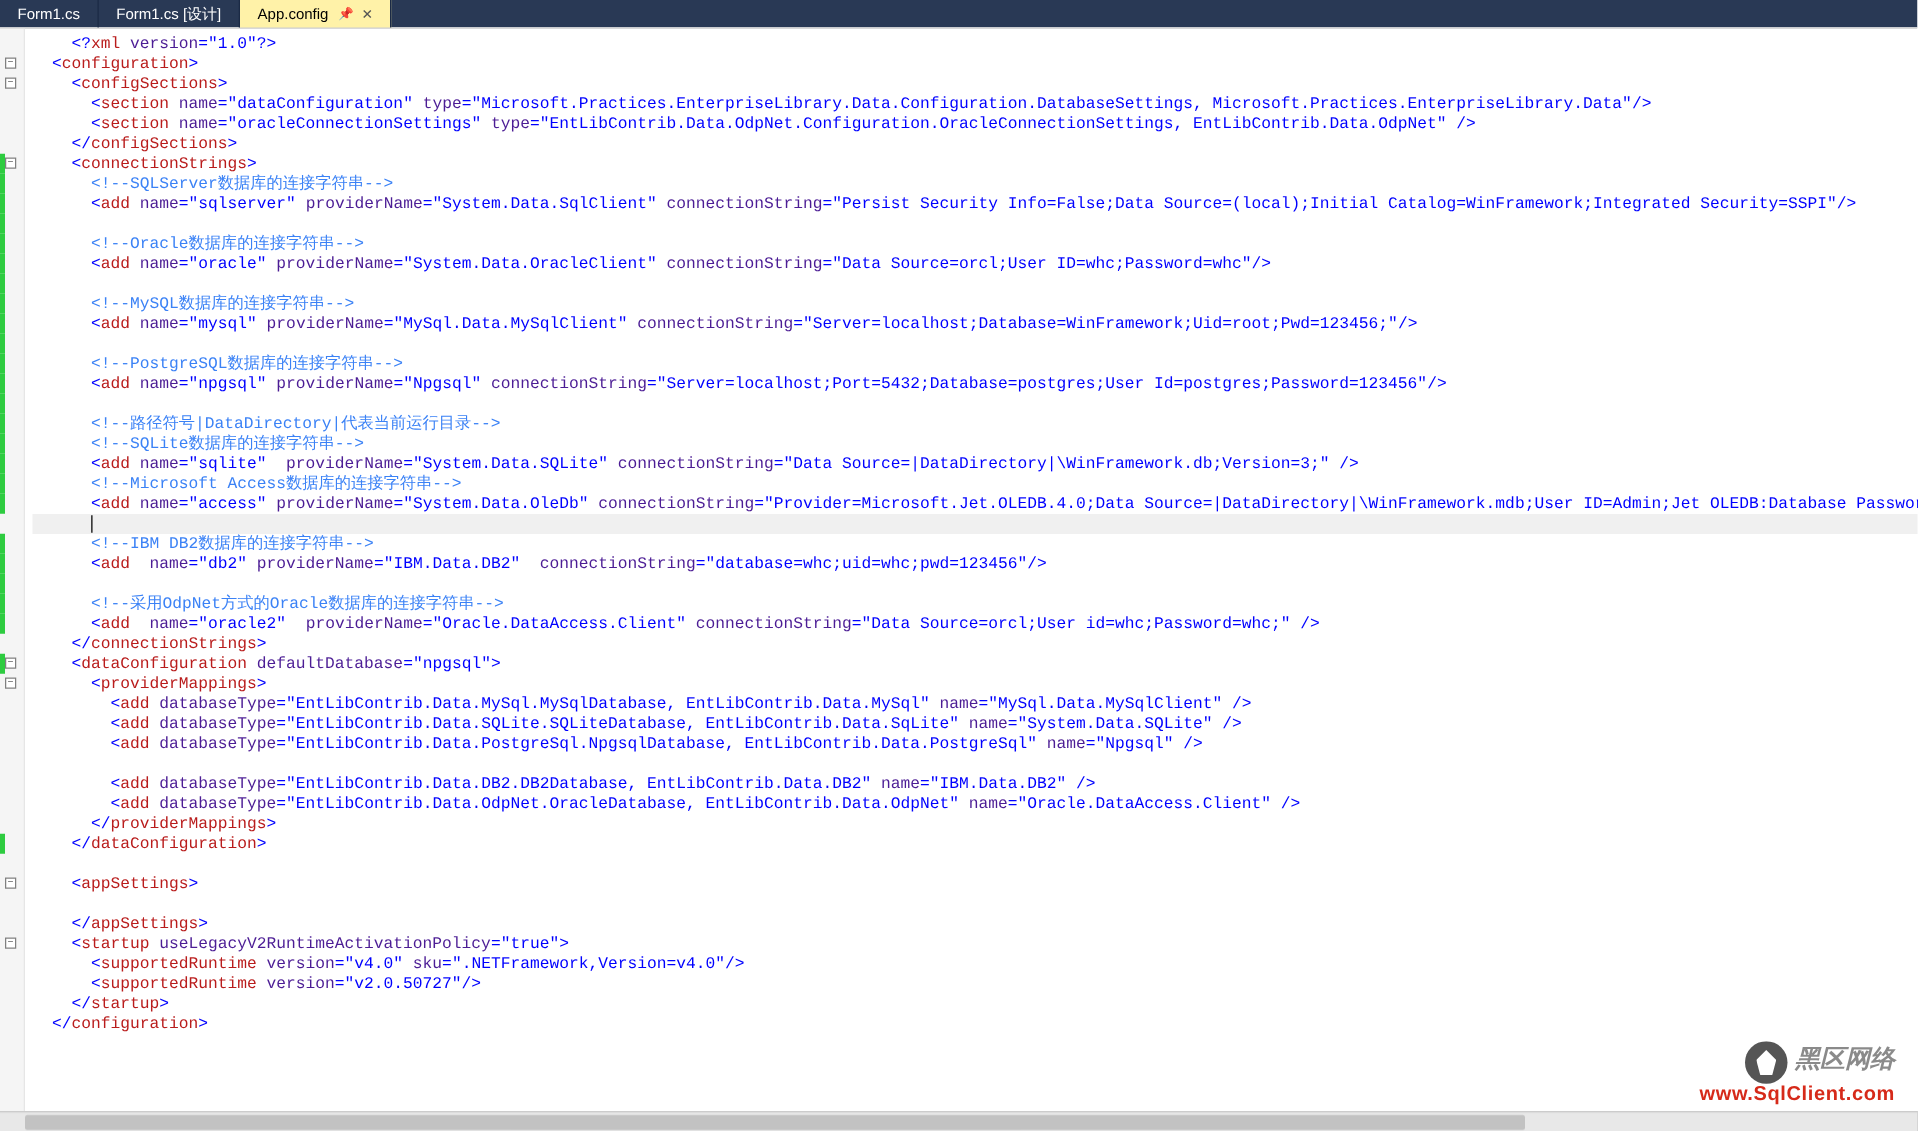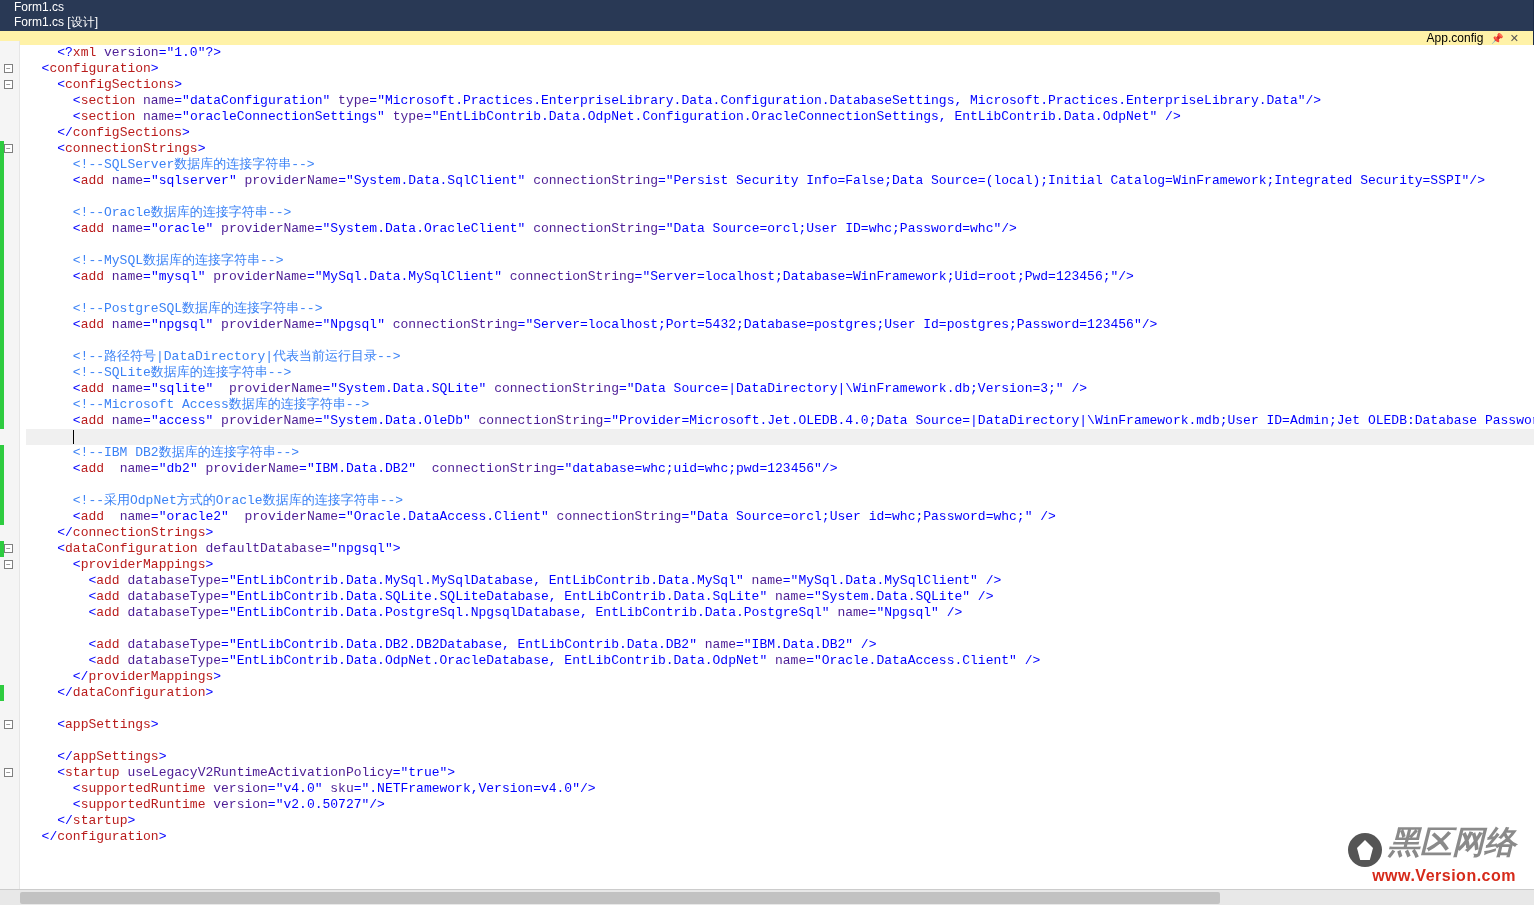--- a/index.html
+++ b/index.html
@@ -7,26 +7,25 @@
     font-family: Consolas, "Courier New", monospace;
     font-size: 13px;
     background:#fff;
     color:#000;
     width:1534px;
     height:905px;
     overflow:hidden;
     position:relative;
   }
   .tabs {
-    height:40px;
+    height:22px;
     background:#293955;
     display:flex;
     align-items:stretch;
     user-select:none;
-    flex-direction:column;
   }
   .tab {
     display:flex;
     align-items:center;
     padding:0 14px;
     color:#fff;
     font-size:12px;
     font-family:"Microsoft YaHei","Segoe UI",sans-serif;
     border-right:1px solid #1b2a45;
     cursor:pointer;
@@ -118,21 +117,21 @@
   }
   .watermark {
     position:absolute;
     right:18px;
     bottom:20px;
     text-align:right;
     pointer-events:none;
   }
   .watermark .cn {
     font-family:"Microsoft YaHei",sans-serif;
-    font-size:32px;
+    font-size:20px;
     font-weight:bold;
     font-style:italic;
     color:rgba(60,60,60,0.6);
     text-shadow:1px 1px 0 #fff;
   }
   .watermark .url {
     font-family:Arial,sans-serif;
     font-size:16px;
     font-weight:bold;
     color:#d62a1a;
@@ -210,14 +209,14 @@
     </div>
   <div class="code" id="code"><div class="line">    <span class="dk">&lt;?</span><span class="tg">xml </span><span class="at">version</span><span class="eq">=</span><span class="st">"1.0"</span><span class="dk">?&gt;</span></div><div class="line">  <span class="dk">&lt;</span><span class="tg">configuration</span><span class="dk">&gt;</span></div><div class="line">    <span class="dk">&lt;</span><span class="tg">configSections</span><span class="dk">&gt;</span></div><div class="line">      <span class="dk">&lt;</span><span class="tg">section </span><span class="at">name</span><span class="eq">=</span><span class="st">"dataConfiguration" </span><span class="at">type</span><span class="eq">=</span><span class="st">"Microsoft.Practices.EnterpriseLibrary.Data.Configuration.DatabaseSettings, Microsoft.Practices.EnterpriseLibrary.Data"</span><span class="dk">/&gt;</span></div><div class="line">      <span class="dk">&lt;</span><span class="tg">section </span><span class="at">name</span><span class="eq">=</span><span class="st">"oracleConnectionSettings" </span><span class="at">type</span><span class="eq">=</span><span class="st">"EntLibContrib.Data.OdpNet.Configuration.OracleConnectionSettings, EntLibContrib.Data.OdpNet" </span><span class="dk">/&gt;</span></div><div class="line">    <span class="dk">&lt;/</span><span class="tg">configSections</span><span class="dk">&gt;</span></div><div class="line">    <span class="dk">&lt;</span><span class="tg">connectionStrings</span><span class="dk">&gt;</span></div><div class="line">      <span class="cm">&lt;!--SQLServer数据库的连接字符串--&gt;</span></div><div class="line">      <span class="dk">&lt;</span><span class="tg">add </span><span class="at">name</span><span class="eq">=</span><span class="st">"sqlserver" </span><span class="at">providerName</span><span class="eq">=</span><span class="st">"System.Data.SqlClient" </span><span class="at">connectionString</span><span class="eq">=</span><span class="st">"Persist Security Info=False;Data Source=(local);Initial Catalog=WinFramework;Integrated Security=SSPI"</span><span class="dk">/&gt;</span></div><div class="line"></div><div class="line">      <span class="cm">&lt;!--Oracle数据库的连接字符串--&gt;</span></div><div class="line">      <span class="dk">&lt;</span><span class="tg">add </span><span class="at">name</span><span class="eq">=</span><span class="st">"oracle" </span><span class="at">providerName</span><span class="eq">=</span><span class="st">"System.Data.OracleClient" </span><span class="at">connectionString</span><span class="eq">=</span><span class="st">"Data Source=orcl;User ID=whc;Password=whc"</span><span class="dk">/&gt;</span></div><div class="line"></div><div class="line">      <span class="cm">&lt;!--MySQL数据库的连接字符串--&gt;</span></div><div class="line">      <span class="dk">&lt;</span><span class="tg">add </span><span class="at">name</span><span class="eq">=</span><span class="st">"mysql" </span><span class="at">providerName</span><span class="eq">=</span><span class="st">"MySql.Data.MySqlClient" </span><span class="at">connectionString</span><span class="eq">=</span><span class="st">"Server=localhost;Database=WinFramework;Uid=root;Pwd=123456;"</span><span class="dk">/&gt;</span></div><div class="line"></div><div class="line">      <span class="cm">&lt;!--PostgreSQL数据库的连接字符串--&gt;</span></div><div class="line">      <span class="dk">&lt;</span><span class="tg">add </span><span class="at">name</span><span class="eq">=</span><span class="st">"npgsql" </span><span class="at">providerName</span><span class="eq">=</span><span class="st">"Npgsql" </span><span class="at">connectionString</span><span class="eq">=</span><span class="st">"Server=localhost;Port=5432;Database=postgres;User Id=postgres;Password=123456"</span><span class="dk">/&gt;</span></div><div class="line"></div><div class="line">      <span class="cm">&lt;!--路径符号|DataDirectory|代表当前运行目录--&gt;</span></div><div class="line">      <span class="cm">&lt;!--SQLite数据库的连接字符串--&gt;</span></div><div class="line">      <span class="dk">&lt;</span><span class="tg">add </span><span class="at">name</span><span class="eq">=</span><span class="st">"sqlite"  </span><span class="at">providerName</span><span class="eq">=</span><span class="st">"System.Data.SQLite" </span><span class="at">connectionString</span><span class="eq">=</span><span class="st">"Data Source=|DataDirectory|\WinFramework.db;Version=3;" </span><span class="dk">/&gt;</span></div><div class="line">      <span class="cm">&lt;!--Microsoft Access数据库的连接字符串--&gt;</span></div><div class="line">      <span class="dk">&lt;</span><span class="tg">add </span><span class="at">name</span><span class="eq">=</span><span class="st">"access" </span><span class="at">providerName</span><span class="eq">=</span><span class="st">"System.Data.OleDb" </span><span class="at">connectionString</span><span class="eq">=</span><span class="st">"Provider=Microsoft.Jet.OLEDB.4.0;Data Source=|DataDirectory|\WinFramework.mdb;User ID=Admin;Jet OLEDB:Database Password=;" </span></div><div class="line current">      <span class="cursor"></span></div><div class="line">      <span class="cm">&lt;!--IBM DB2数据库的连接字符串--&gt;</span></div><div class="line">      <span class="dk">&lt;</span><span class="tg">add  </span><span class="at">name</span><span class="eq">=</span><span class="st">"db2" </span><span class="at">providerName</span><span class="eq">=</span><span class="st">"IBM.Data.DB2"  </span><span class="at">connectionString</span><span class="eq">=</span><span class="st">"database=whc;uid=whc;pwd=123456"</span><span class="dk">/&gt;</span></div><div class="line"></div><div class="line">      <span class="cm">&lt;!--采用OdpNet方式的Oracle数据库的连接字符串--&gt;</span></div><div class="line">      <span class="dk">&lt;</span><span class="tg">add  </span><span class="at">name</span><span class="eq">=</span><span class="st">"oracle2"  </span><span class="at">providerName</span><span class="eq">=</span><span class="st">"Oracle.DataAccess.Client" </span><span class="at">connectionString</span><span class="eq">=</span><span class="st">"Data Source=orcl;User id=whc;Password=whc;" </span><span class="dk">/&gt;</span></div><div class="line">    <span class="dk">&lt;/</span><span class="tg">connectionStrings</span><span class="dk">&gt;</span></div><div class="line">    <span class="dk">&lt;</span><span class="tg">dataConfiguration </span><span class="at">defaultDatabase</span><span class="eq">=</span><span class="st">"npgsql"</span><span class="dk">&gt;</span></div><div class="line">      <span class="dk">&lt;</span><span class="tg">providerMappings</span><span class="dk">&gt;</span></div><div class="line">        <span class="dk">&lt;</span><span class="tg">add </span><span class="at">databaseType</span><span class="eq">=</span><span class="st">"EntLibContrib.Data.MySql.MySqlDatabase, EntLibContrib.Data.MySql" </span><span class="at">name</span><span class="eq">=</span><span class="st">"MySql.Data.MySqlClient" </span><span class="dk">/&gt;</span></div><div class="line">        <span class="dk">&lt;</span><span class="tg">add </span><span class="at">databaseType</span><span class="eq">=</span><span class="st">"EntLibContrib.Data.SQLite.SQLiteDatabase, EntLibContrib.Data.SqLite" </span><span class="at">name</span><span class="eq">=</span><span class="st">"System.Data.SQLite" </span><span class="dk">/&gt;</span></div><div class="line">        <span class="dk">&lt;</span><span class="tg">add </span><span class="at">databaseType</span><span class="eq">=</span><span class="st">"EntLibContrib.Data.PostgreSql.NpgsqlDatabase, EntLibContrib.Data.PostgreSql" </span><span class="at">name</span><span class="eq">=</span><span class="st">"Npgsql" </span><span class="dk">/&gt;</span></div><div class="line"></div><div class="line">        <span class="dk">&lt;</span><span class="tg">add </span><span class="at">databaseType</span><span class="eq">=</span><span class="st">"EntLibContrib.Data.DB2.DB2Database, EntLibContrib.Data.DB2" </span><span class="at">name</span><span class="eq">=</span><span class="st">"IBM.Data.DB2" </span><span class="dk">/&gt;</span></div><div class="line">        <span class="dk">&lt;</span><span class="tg">add </span><span class="at">databaseType</span><span class="eq">=</span><span class="st">"EntLibContrib.Data.OdpNet.OracleDatabase, EntLibContrib.Data.OdpNet" </span><span class="at">name</span><span class="eq">=</span><span class="st">"Oracle.DataAccess.Client" </span><span class="dk">/&gt;</span></div><div class="line">      <span class="dk">&lt;/</span><span class="tg">providerMappings</span><span class="dk">&gt;</span></div><div class="line">    <span class="dk">&lt;/</span><span class="tg">dataConfiguration</span><span class="dk">&gt;</span></div><div class="line"></div><div class="line">    <span class="dk">&lt;</span><span class="tg">appSettings</span><span class="dk">&gt;</span></div><div class="line"></div><div class="line">    <span class="dk">&lt;/</span><span class="tg">appSettings</span><span class="dk">&gt;</span></div><div class="line">    <span class="dk">&lt;</span><span class="tg">startup </span><span class="at">useLegacyV2RuntimeActivationPolicy</span><span class="eq">=</span><span class="st">"true"</span><span class="dk">&gt;</span></div><div class="line">      <span class="dk">&lt;</span><span class="tg">supportedRuntime </span><span class="at">version</span><span class="eq">=</span><span class="st">"v4.0" </span><span class="at">sku</span><span class="eq">=</span><span class="st">".NETFramework,Version=v4.0"</span><span class="dk">/&gt;</span></div><div class="line">      <span class="dk">&lt;</span><span class="tg">supportedRuntime </span><span class="at">version</span><span class="eq">=</span><span class="st">"v2.0.50727"</span><span class="dk">/&gt;</span></div><div class="line">    <span class="dk">&lt;/</span><span class="tg">startup</span><span class="dk">&gt;</span></div><div class="line">  <span class="dk">&lt;/</span><span class="tg">configuration</span><span class="dk">&gt;</span></div></div>
 </div>
 
 <div class="scrollbar-bottom">
   <div class="thumb"></div>
 </div>
 
 <div class="watermark">
   <div><span class="logo"></span><span class="cn">黑区网络</span></div>
-  <div class="url">www.Version.com</div>
+  <div class="url">www.SqlClient.com</div>
 </div>
 
 </body></html>

